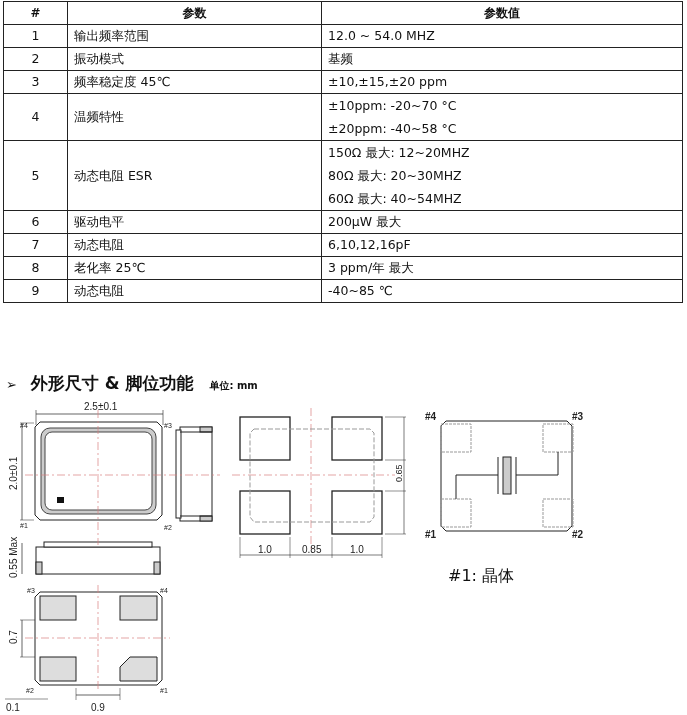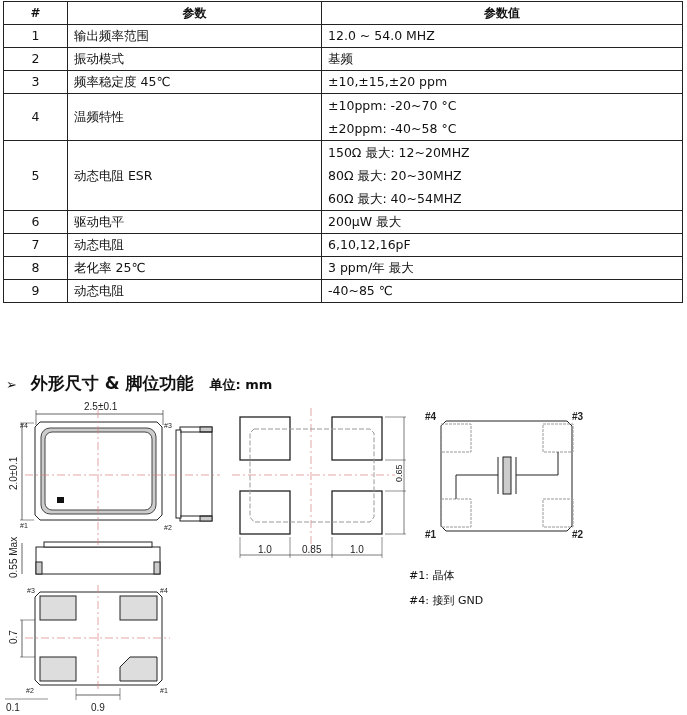--- a/index.html
+++ b/index.html
@@ -8,23 +8,23 @@
   .spec-table { position:absolute; left:3px; top:1px; width:680px;
     border-collapse:collapse; font-size:12.5px; }
   .spec-table td, .spec-table th { border:1px solid #222; padding:0 6px; height:22px; line-height:22px; }
   .spec-table th { font-weight:bold; text-align:center; font-size:12px; }
   .spec-table td.num { text-align:center; width:51px; }
   .spec-table td.param { width:241px; }
   .spec-table td.val { }
   .spec-table .multi div { height:23px; line-height:23px; }
   .section-title { position:absolute; left:6px; top:372px; font-size:17px; font-weight:bold; }
   .section-title .arrow { font-size:13px; margin-right:8px; }
-  .section-title .unit { font-size:13px; margin-left:10px; }
+  .section-title .unit { font-size:10px; margin-left:10px; }
   svg text { font-family:"Liberation Sans",sans-serif; }
-  .pin-list { position:absolute; left:409px; top:564px; font-size:11px; line-height:24.5px; }
+  .pin-list { position:absolute; left:448px; top:564px; font-size:16px; line-height:24.5px; }
 </style>
 </head>
 <body>
 
 <table class="spec-table">
   <tbody>
       <tr>
     <th>#</th>
     <th>参数</th>
     <th>参数值</th>
@@ -193,14 +193,13 @@
     <text transform="translate(402,482) rotate(-90)" font-size="9">0.65</text>
     <text x="425" y="420" font-size="10" font-weight="bold">#4</text>
     <text x="572" y="420" font-size="10" font-weight="bold">#3</text>
     <text x="425" y="538" font-size="10" font-weight="bold">#1</text>
     <text x="572" y="538" font-size="10" font-weight="bold">#2</text>
   </g>
 </svg>
 
 <div class="pin-list">
   <div><span>#1:</span> <span>晶体</span></div>
-  <div><span>#4:</span> <span>接到 GND</span></div>
 </div>
 
 </body></html>

